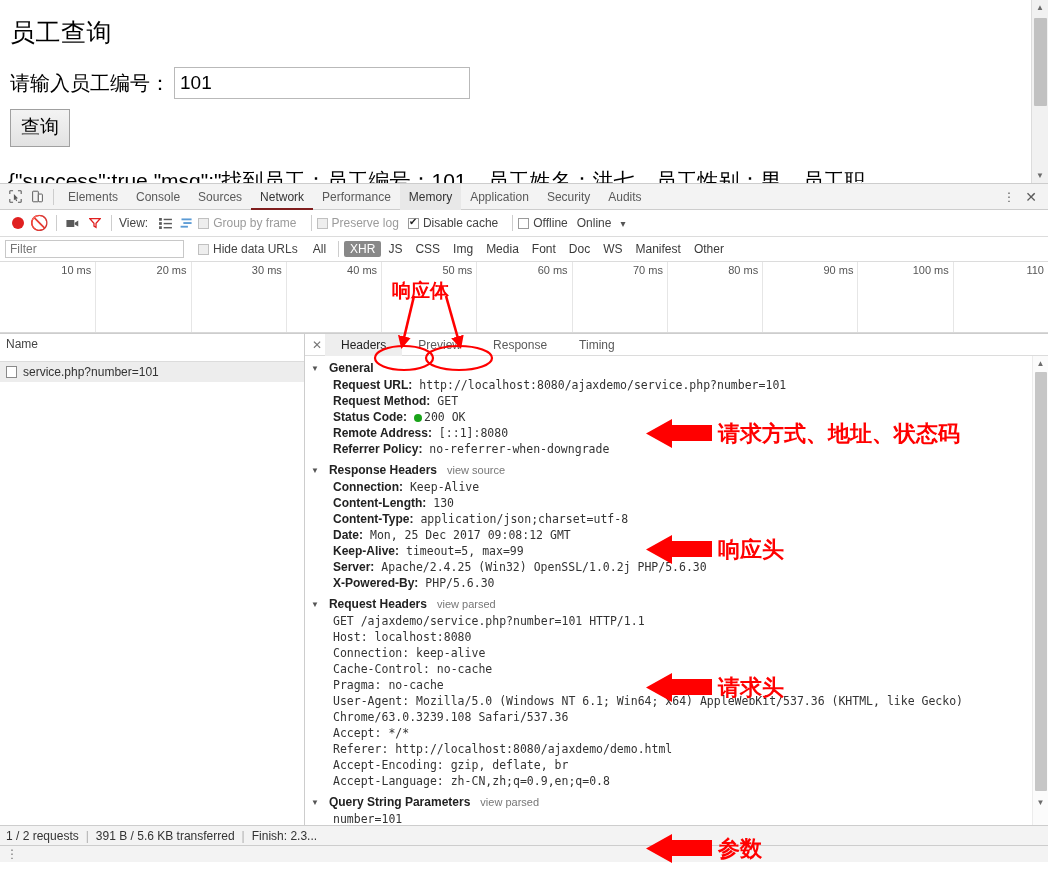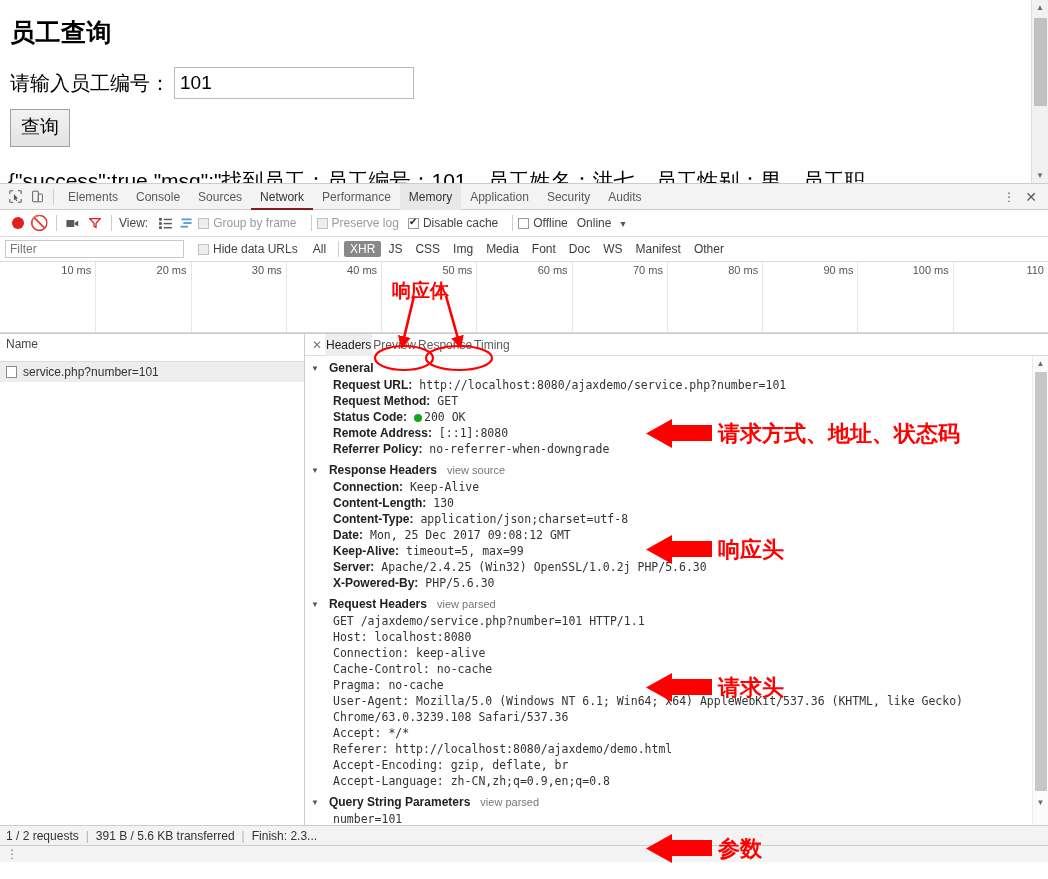--- a/index.html
+++ b/index.html
@@ -13,31 +13,31 @@
 
   
   #page {
     position: absolute; left: 0; top: 0;
     width: 1048px; height: 183px;
     background: #fff;
     overflow: hidden;
   }
   #page-inner { position: absolute; left: 0; top: 0; width: 1030px; }
   .page-title {
-    font-size: 25px; font-weight: bold; color: #000;
+    font-size: 25px; font-weight: normal; color: #000;
     margin: 16px 0 0 10px; letter-spacing: 0.5px;
   }
   .form-row {
     display: flex; align-items: center;
     margin: 18px 0 0 10px;
   }
   .form-label { font-size: 20px; color: #000; }
   .num-input {
     margin-left: 4px;
-    width: 240px; height: 32px;
+    width: 296px; height: 32px;
     border: 1px solid #b9b9b9;
     background: #fff;
     font-size: 19px; color: #000;
     padding: 0 5px;
     font-family: "Liberation Sans", sans-serif;
   }
   .query-btn {
     margin: 10px 0 0 10px;
     padding: 4px 10px 6px;
     font-size: 19px;
@@ -171,21 +171,21 @@
     display: inline-block; flex: 0 0 auto;
   }
 
   .nw-detail { flex: 1; position: relative; overflow: hidden; background: #fff; }
   .det-tabs {
     display: flex; align-items: center; height: 22px;
     border-bottom: 1px solid #dcdcdc; background: #fff; padding-left: 4px;
   }
   .det-close { font-size: 12px; color: #777; width: 16px; text-align: center; cursor: pointer; }
   .det-tab {
-    padding: 0 1px; height: 22px; line-height: 22px; font-size: 12px;
+    padding: 0 16px; height: 22px; line-height: 22px; font-size: 12px;
     color: #5a5a5a; cursor: pointer; position: relative;
   }
   .det-tab.active { color: #222; background: #eee; }
 
   .det-body {
     position: absolute; left: 0; right: 0; top: 22px; bottom: 0;
     overflow: hidden; padding: 5px 0 0 0;
   }
   .sec-head {
     display: flex; align-items: center; gap: 10px;

